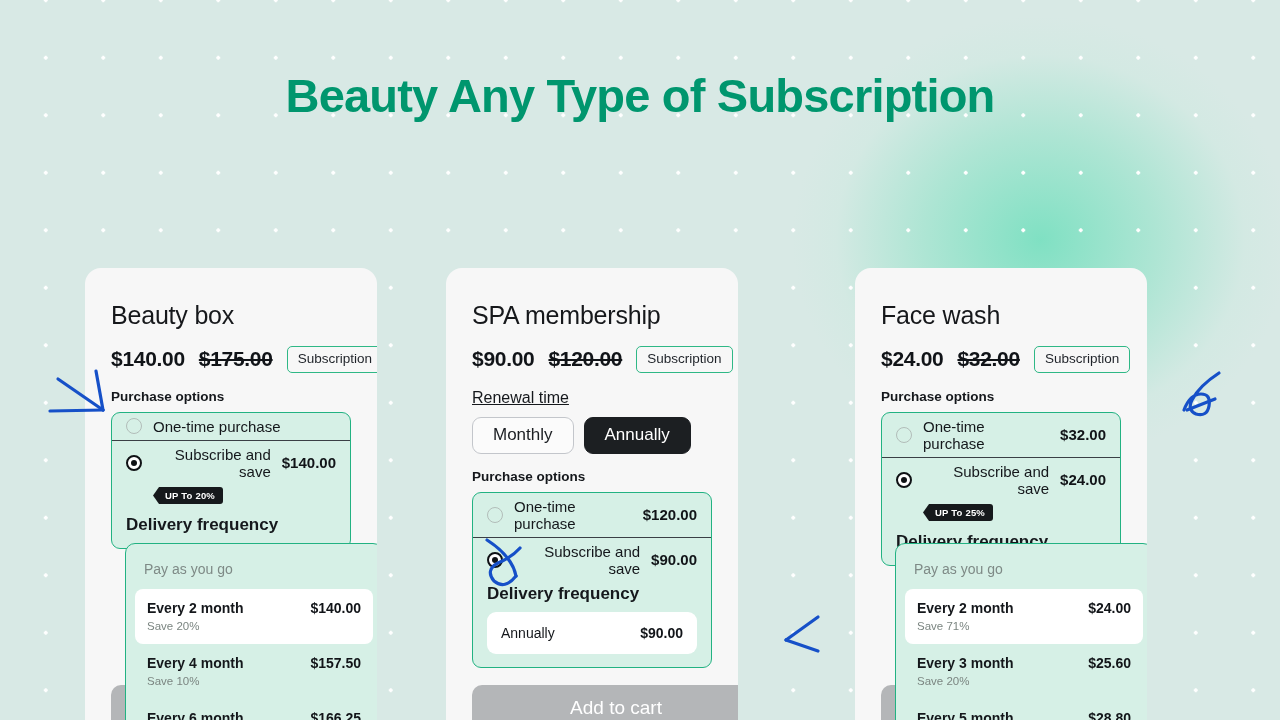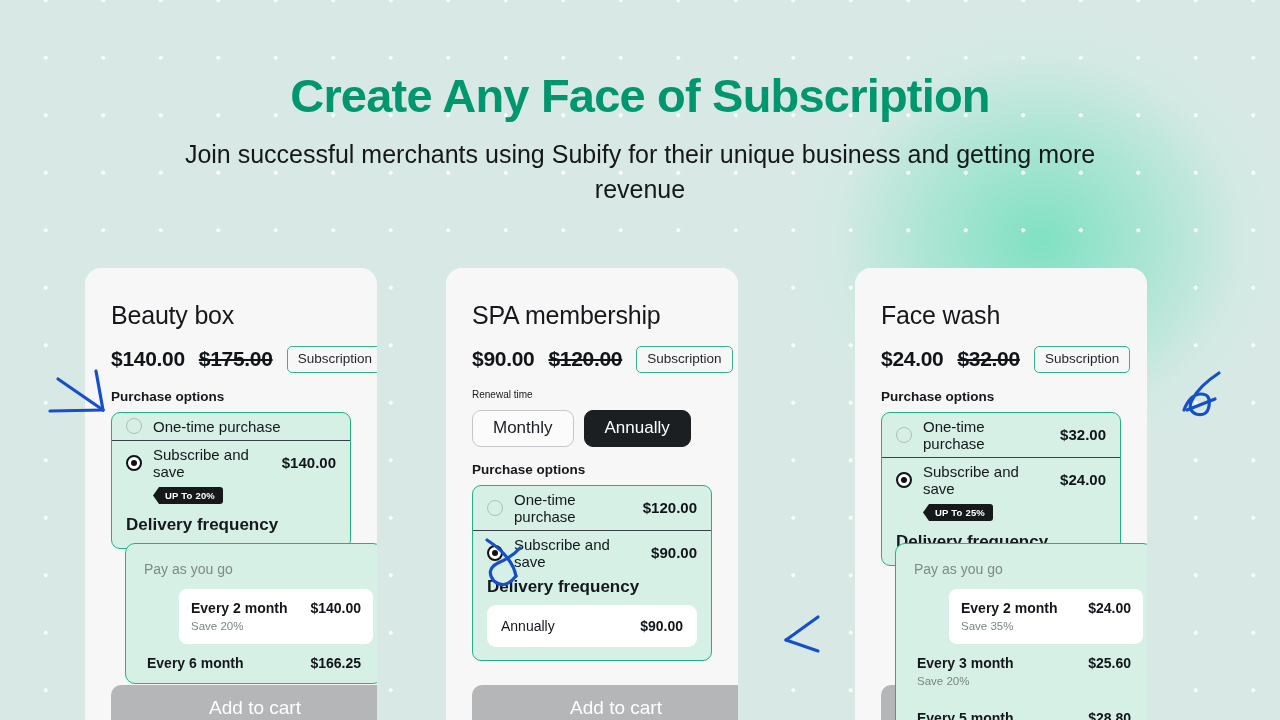--- a/index.html
+++ b/index.html
@@ -132,21 +132,21 @@
     line-height: 1;
     white-space: nowrap;
   }
 
   .section-label {
     margin-top: 16px;
     font-size: 13.5px;
     font-weight: 700;
     color: #15181c;
   }
-  .section-label.light { font-weight: 400; font-size: 10px; }
+  .section-label.light { font-weight: 400; font-size: 16px; text-decoration: underline; }
 
   
   .renewal-row {
     display: flex;
     gap: 10px;
     margin-top: 10px;
     align-items: flex-end;
   }
   .renewal-btn {
     font-size: 17px;
@@ -173,21 +173,21 @@
     background: #d6f0e6;
     overflow: visible;
     position: relative;
   }
   .opt-row {
     display: flex;
     align-items: center;
     padding: 5px 14px;
     gap: 11px;
   }
-  .opt-row.divider { border-top: 1.4px solid #3a3f45; }
+  .opt-row.divider { border-top: 1.4px solid #3a3f45; text-align: right; }
   .opt-label {
     font-size: 15px;
     color: #14171b;
     flex: 1;
   }
   .opt-price {
     font-size: 15px;
     font-weight: 700;
     color: #111418;
   }
@@ -259,21 +259,21 @@
   }
   .dd-placeholder {
     font-size: 14px;
     color: #7e8a86;
     padding: 8px 9px 12px;
   }
   .dd-item {
     padding: 11px 12px 12px;
     border-radius: 8px;
   }
-  .dd-item.sel { background: #ffffff; margin-left: 44px; }
+  .dd-item.sel { background: #ffffff; }
   .dd-line {
     display: flex;
     align-items: baseline;
   }
   .dd-name { flex: 1; font-size: 14px; font-weight: 700; color: #14171b; }
   .dd-price { font-size: 14px; font-weight: 700; color: #111418; }
   .dd-save { margin-top: 4px; font-size: 11.5px; color: #7b8581; }
 
   
   .atc {
@@ -299,22 +299,21 @@
   }
 </style>
 </head>
 <body>
 
 <div id="bg-base"></div>
 <div id="bg-glow"></div>
 <div id="bg-dots"></div>
 
 <div id="header">
-  <h1 id="hero-title">Create Any Face of Subscription</h1>
-  <p id="hero-subtitle">Join successful merchants using Subify for their unique business and getting more revenue</p>
+  <h1 id="hero-title">Beauty Any Type of Subscription</h1>
 </div>
 
 <div id="cards">
 
   <div class="card c0">
     <div class="card-title">Beauty box</div>
     <div class="price-row">
       <span class="price-now">$140.00</span>
       <span class="price-was">$175.00</span>
       <span class="sub-badge">Subscription</span>
@@ -344,20 +343,27 @@
       <div class="dd-placeholder">Pay as you go</div>
       <div class="dd-item sel">
         <div class="dd-line">
           <span class="dd-name">Every 2 month</span>
           <span class="dd-price">$140.00</span>
         </div>
         <div class="dd-save">Save 20%</div>
       </div>
       <div class="dd-item">
         <div class="dd-line">
+          <span class="dd-name">Every 4 month</span>
+          <span class="dd-price">$157.50</span>
+        </div>
+        <div class="dd-save">Save 10%</div>
+      </div>
+      <div class="dd-item">
+        <div class="dd-line">
           <span class="dd-name">Every 6 month</span>
           <span class="dd-price">$166.25</span>
         </div>
       </div>
     </div>
   </div>
 
   <div class="card c1">
     <div class="card-title">SPA membership</div>
     <div class="price-row">
@@ -425,21 +431,21 @@
 
     <div class="atc" style="top:417px;">Add to cart</div>
 
     <div class="dropdown" style="top:275px;">
       <div class="dd-placeholder">Pay as you go</div>
       <div class="dd-item sel">
         <div class="dd-line">
           <span class="dd-name">Every 2 month</span>
           <span class="dd-price">$24.00</span>
         </div>
-        <div class="dd-save">Save 35%</div>
+        <div class="dd-save">Save 71%</div>
       </div>
       <div class="dd-item">
         <div class="dd-line">
           <span class="dd-name">Every 3 month</span>
           <span class="dd-price">$25.60</span>
         </div>
         <div class="dd-save">Save 20%</div>
       </div>
       <div class="dd-item">
         <div class="dd-line">

